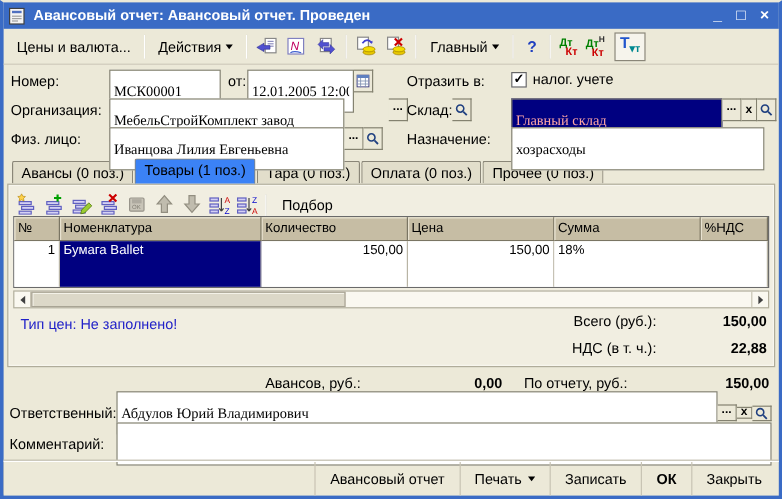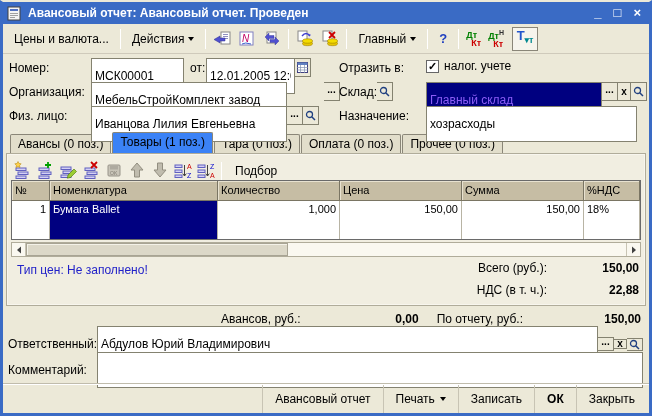--- a/index.html
+++ b/index.html
@@ -49,24 +49,24 @@
     display: inline-flex; align-items: flex-start; justify-content: center;
     font-weight: bold; margin-left: 4px;
   }
   .tt-btn .t1 { color: #2255cc; font-size: 13px; }
   .tt-btn .t2 { color: #008890; font-size: 9px; margin-top: 7px; }
   
   .form-area { position: relative; height: 78px; flex-shrink: 0; font-size: 12px; }
   .lbl { position: absolute; white-space: nowrap; }
   .fgroup { position: absolute; display: flex; align-items: stretch; height: 19px; }
   .tfield {
-    border: 1px solid #848270; background: #fff; font-family: Liberation Sans, sans-serif;
+    border: 1px solid #848270; background: #fff; font-family: Liberation Serif, serif;
     font-size: 12px; padding: 1px 3px; height: 36px;
   }
-  .tfield.sel { background: #000080; color: #8b5cf6; }
+  .tfield.sel { background: #000080; color: #fca5a5; }
   .fbtn {
     width: 16px; border: 1px solid #848270; border-left: none; background: #ece9d8;
     display: inline-flex; align-items: center; justify-content: center;
     font-size: 10px; font-weight: bold; line-height: 8px; padding-bottom: 4px;
   }
   .fbtn.clear { width: 13px; padding-bottom: 0; font-size: 10px; }
   .fbtn.mag, .fbtn.cal { padding-bottom: 0; }
   .checkbox {
     width: 13px; height: 13px; background: #fff; border: 1px solid #666;
     display: inline-flex; align-items: center; justify-content: center; margin-right: 5px;
@@ -410,21 +410,20 @@
         <span class="th c0">№</span>
         <span class="th c1">Номенклатура</span>
         <span class="th c2" style="text-align:left;">Количество</span>
         <span class="th c3" style="text-align:left;">Цена</span>
         <span class="th c4" style="text-align:left;">Сумма</span>
         <span class="th c5">%НДС</span>
       </div>
       <div class="tbl-row">
         <span class="td c0 num">1</span>
         <span class="td c1 selcell">Бумага Ballet</span>
-        <span class="td c2">1,000</span>
         <span class="td c3">150,00</span>
         <span class="td c4">150,00</span>
         <span class="td c5" style="text-align:left;">18%</span>
       </div>
     </div>
 
     <div class="hscroll">
       <span class="sbtn">
         <svg width="6" height="8" viewBox="0 0 6 8">
             <path d="M5 0.5 L1 4 L5 7.5z" fill="#404040"></path>

